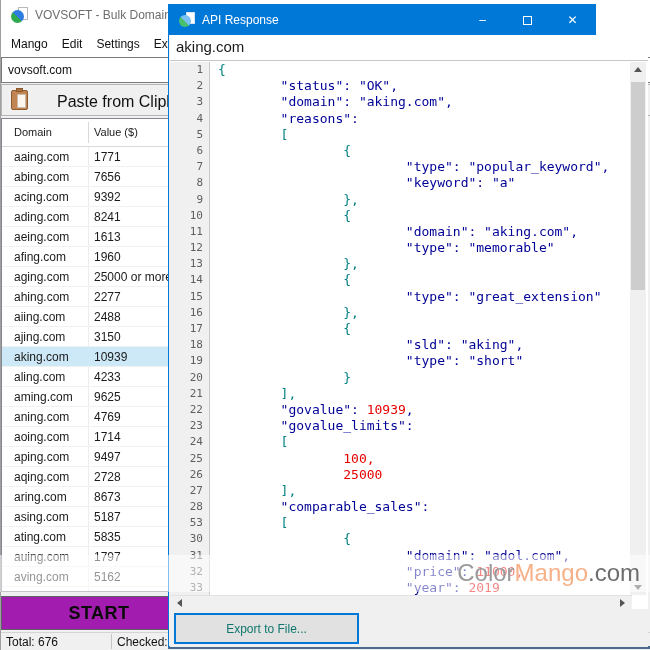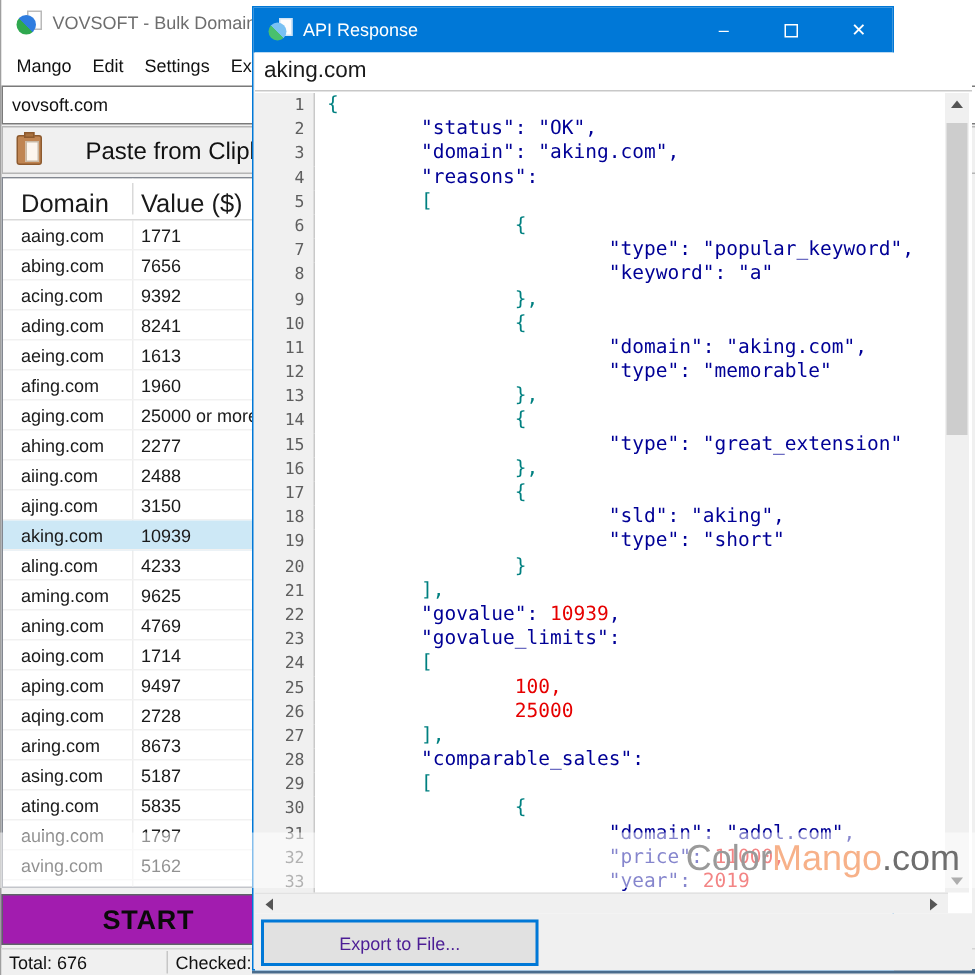--- a/index.html
+++ b/index.html
@@ -21,21 +21,21 @@
   .mw-paste { position:absolute; left:0; top:84px; width:650px; height:32px; background:#f0f0f0; border:1px solid #b5b5b5; }
   .clip-icon { position:absolute; left:9px; top:5px; width:17px; height:20px; background:#c08552; border:1px solid #8d5a2e; border-radius:2px; }
   .clip-icon .clip { position:absolute; left:4px; top:-3px; width:7px; height:4px; background:#a8713f; border:1px solid #8d5a2e; }
   .clip-icon .page { position:absolute; right:1px; top:3px; width:9px; height:14px; background:#fdf6ee; border:1px solid #c9b9a5; }
   .mw-paste-label { position:absolute; left:55px; top:8px; font-size:16px; color:#111; white-space:nowrap; }
 
   .mw-table { position:absolute; left:0; top:118px; width:196px; height:474px; background:#ffffff; border:1px solid #828790; overflow:hidden; }
   .t-colline { position:absolute; left:86px; top:0; bottom:0; width:1px; background:#ededed; }
   .t-header { position:absolute; left:0; top:0; width:100%; height:28px; background:#ffffff; border-bottom:1px solid #d9d9d9; }
   .t-header .hline { position:absolute; left:86px; top:3px; bottom:3px; width:1px; background:#d9d9d9; }
-  .th { position:absolute; top:7px; font-size:17px; color:#1a1a1a; white-space:nowrap; }
+  .th { position:absolute; top:7px; font-size:11px; color:#1a1a1a; white-space:nowrap; }
   .th.c0 { left:12px; } .th.c1 { left:92px; }
   .t-rows { position:absolute; left:0; top:28px; width:100%; }
   .t-row { position:relative; width:100%; height:20px; border-bottom:1px solid #f1f1f1; }
   .t-row.selected { background:#cde8f6; }
   .td { position:absolute; top:3px; font-size:12px; color:#1a1a1a; white-space:nowrap; }
   .td.c0 { left:12px; } .td.c1 { left:92px; }
 
   .mw-start { position:absolute; left:0; top:596px; width:196px; height:34px; background:#a21caf; border:1px solid #5f6368; display:flex; align-items:center; justify-content:center; }
   .mw-start span { font-size:18px; font-weight:bold; color:#0a0a0a; letter-spacing:0.5px; }
   .mw-statusbar { position:absolute; left:0; top:632px; width:650px; height:18px; background:#f0f0f0; border-top:1px solid #d4d4d4; }
@@ -75,21 +75,21 @@
   .tri-down { width:0; height:0; border-left:4px solid transparent; border-right:4px solid transparent; border-top:5px solid #555; }
   .tri-left { width:0; height:0; border-top:4px solid transparent; border-bottom:4px solid transparent; border-right:5px solid #555; }
   .tri-right { width:0; height:0; border-top:4px solid transparent; border-bottom:4px solid transparent; border-left:5px solid #555; }
   .vthumb { position:absolute; left:1px; width:14px; top:20px; height:208px; background:#cdcdcd; }
   .hscroll { position:absolute; left:0; bottom:0; width:462px; height:14px; background:#f0f0f0; border-top:1px solid #e2e2e2; }
   .hscroll .arr { position:absolute; top:0; width:15px; height:14px; display:flex; align-items:center; justify-content:center; }
   .hscroll .arr.left { left:2px; } .hscroll .arr.right { right:2px; }
 
   .dlg-bottom { position:absolute; left:1px; top:604px; width:478px; height:38px; background:#f0f0f0; }
   .export-btn { position:absolute; left:4px; top:4px; width:185px; height:31px; background:#e1e1e1; border:2px solid #0078d7; display:flex; align-items:center; justify-content:center; }
-  .export-btn span { font-size:12px; color:#4c1d95; }
+  .export-btn span { font-size:12px; color:#0f766e; }
 
   
   .watermark-band { position:absolute; left:0; top:555px; width:650px; height:37px; background:rgba(255,255,255,0.52); z-index:50; }
   .watermark-text { position:absolute; right:10px; top:4px; font-size:24px; white-space:nowrap; }
 </style>
 </head>
 <body>
 
 <div class="screen">
 
@@ -360,21 +360,21 @@
           </div>
           <div class="json-line">
             <span class="ln">27</span>
             <span class="lc"><span class="tk-p">        ],</span></span>
           </div>
           <div class="json-line">
             <span class="ln">28</span>
             <span class="lc"><span class="tk-s">        "comparable_sales":</span></span>
           </div>
           <div class="json-line">
-            <span class="ln">29</span>
+            <span class="ln">53</span>
             <span class="lc"><span class="tk-p">        [</span></span>
           </div>
           <div class="json-line">
             <span class="ln">30</span>
             <span class="lc"><span class="tk-p">                {</span></span>
           </div>
           <div class="json-line">
             <span class="ln">31</span>
             <span class="lc"><span class="tk-s">                        "domain": "adol.com",</span></span>
           </div>

